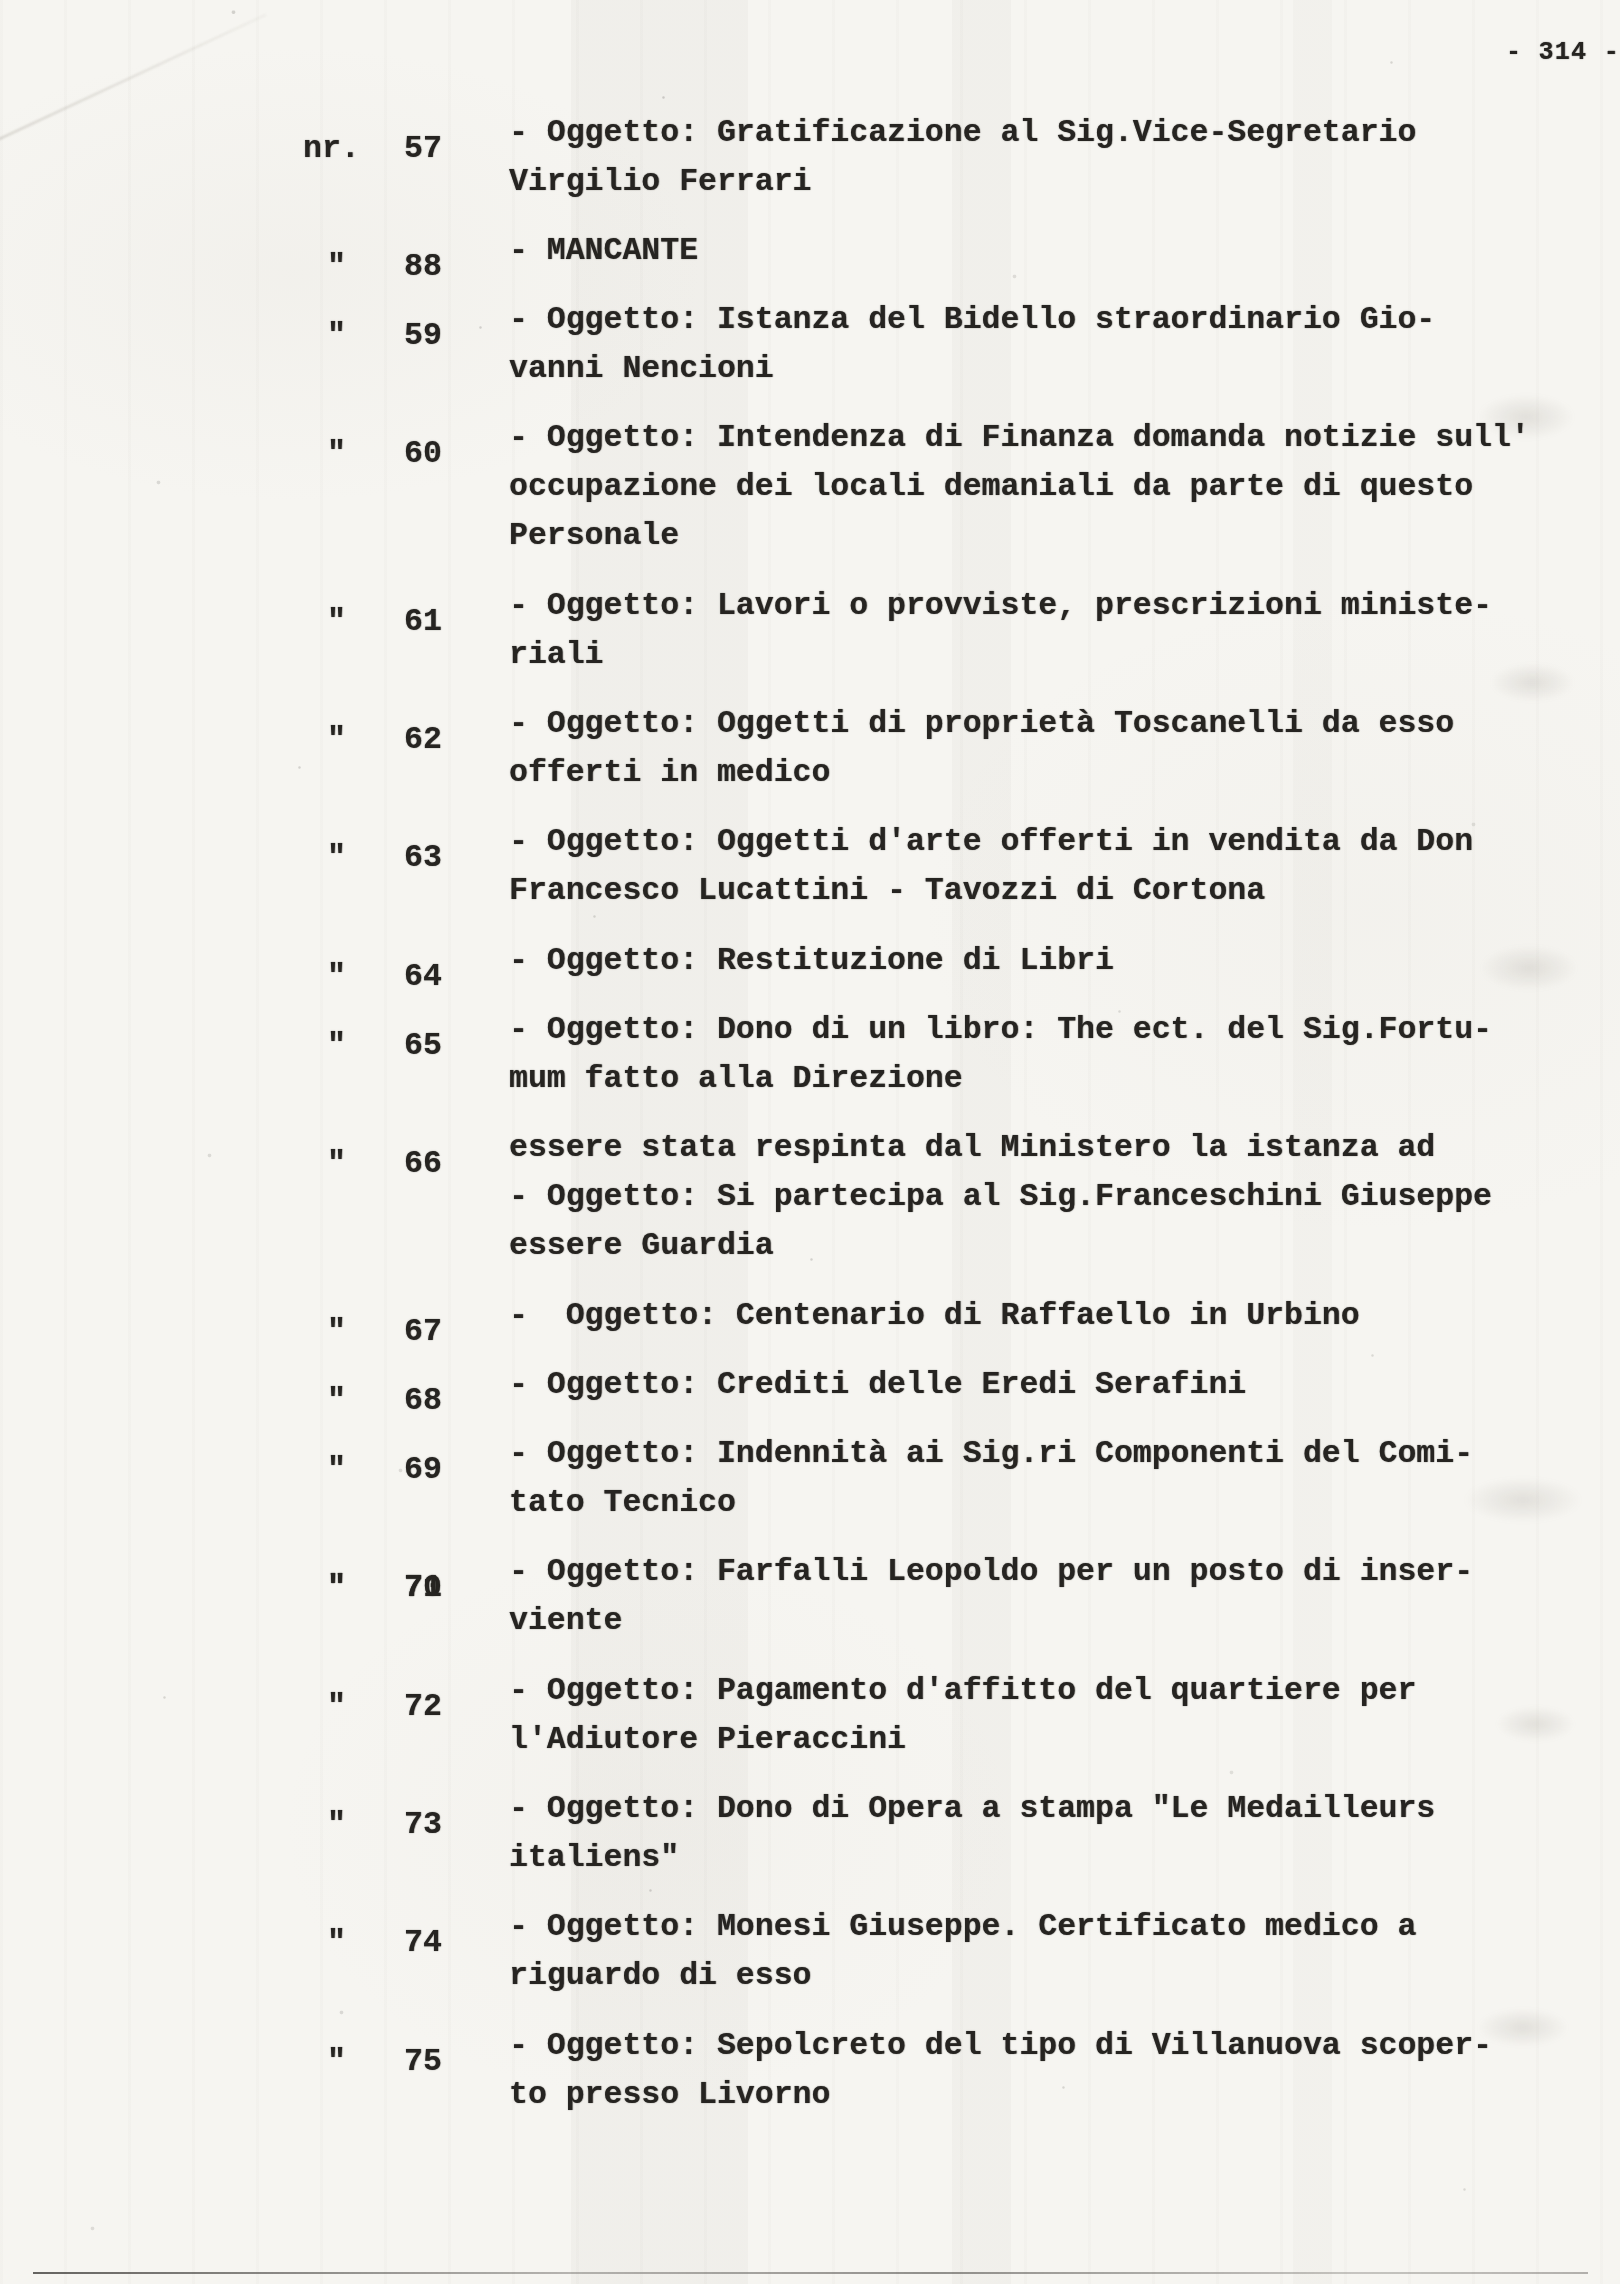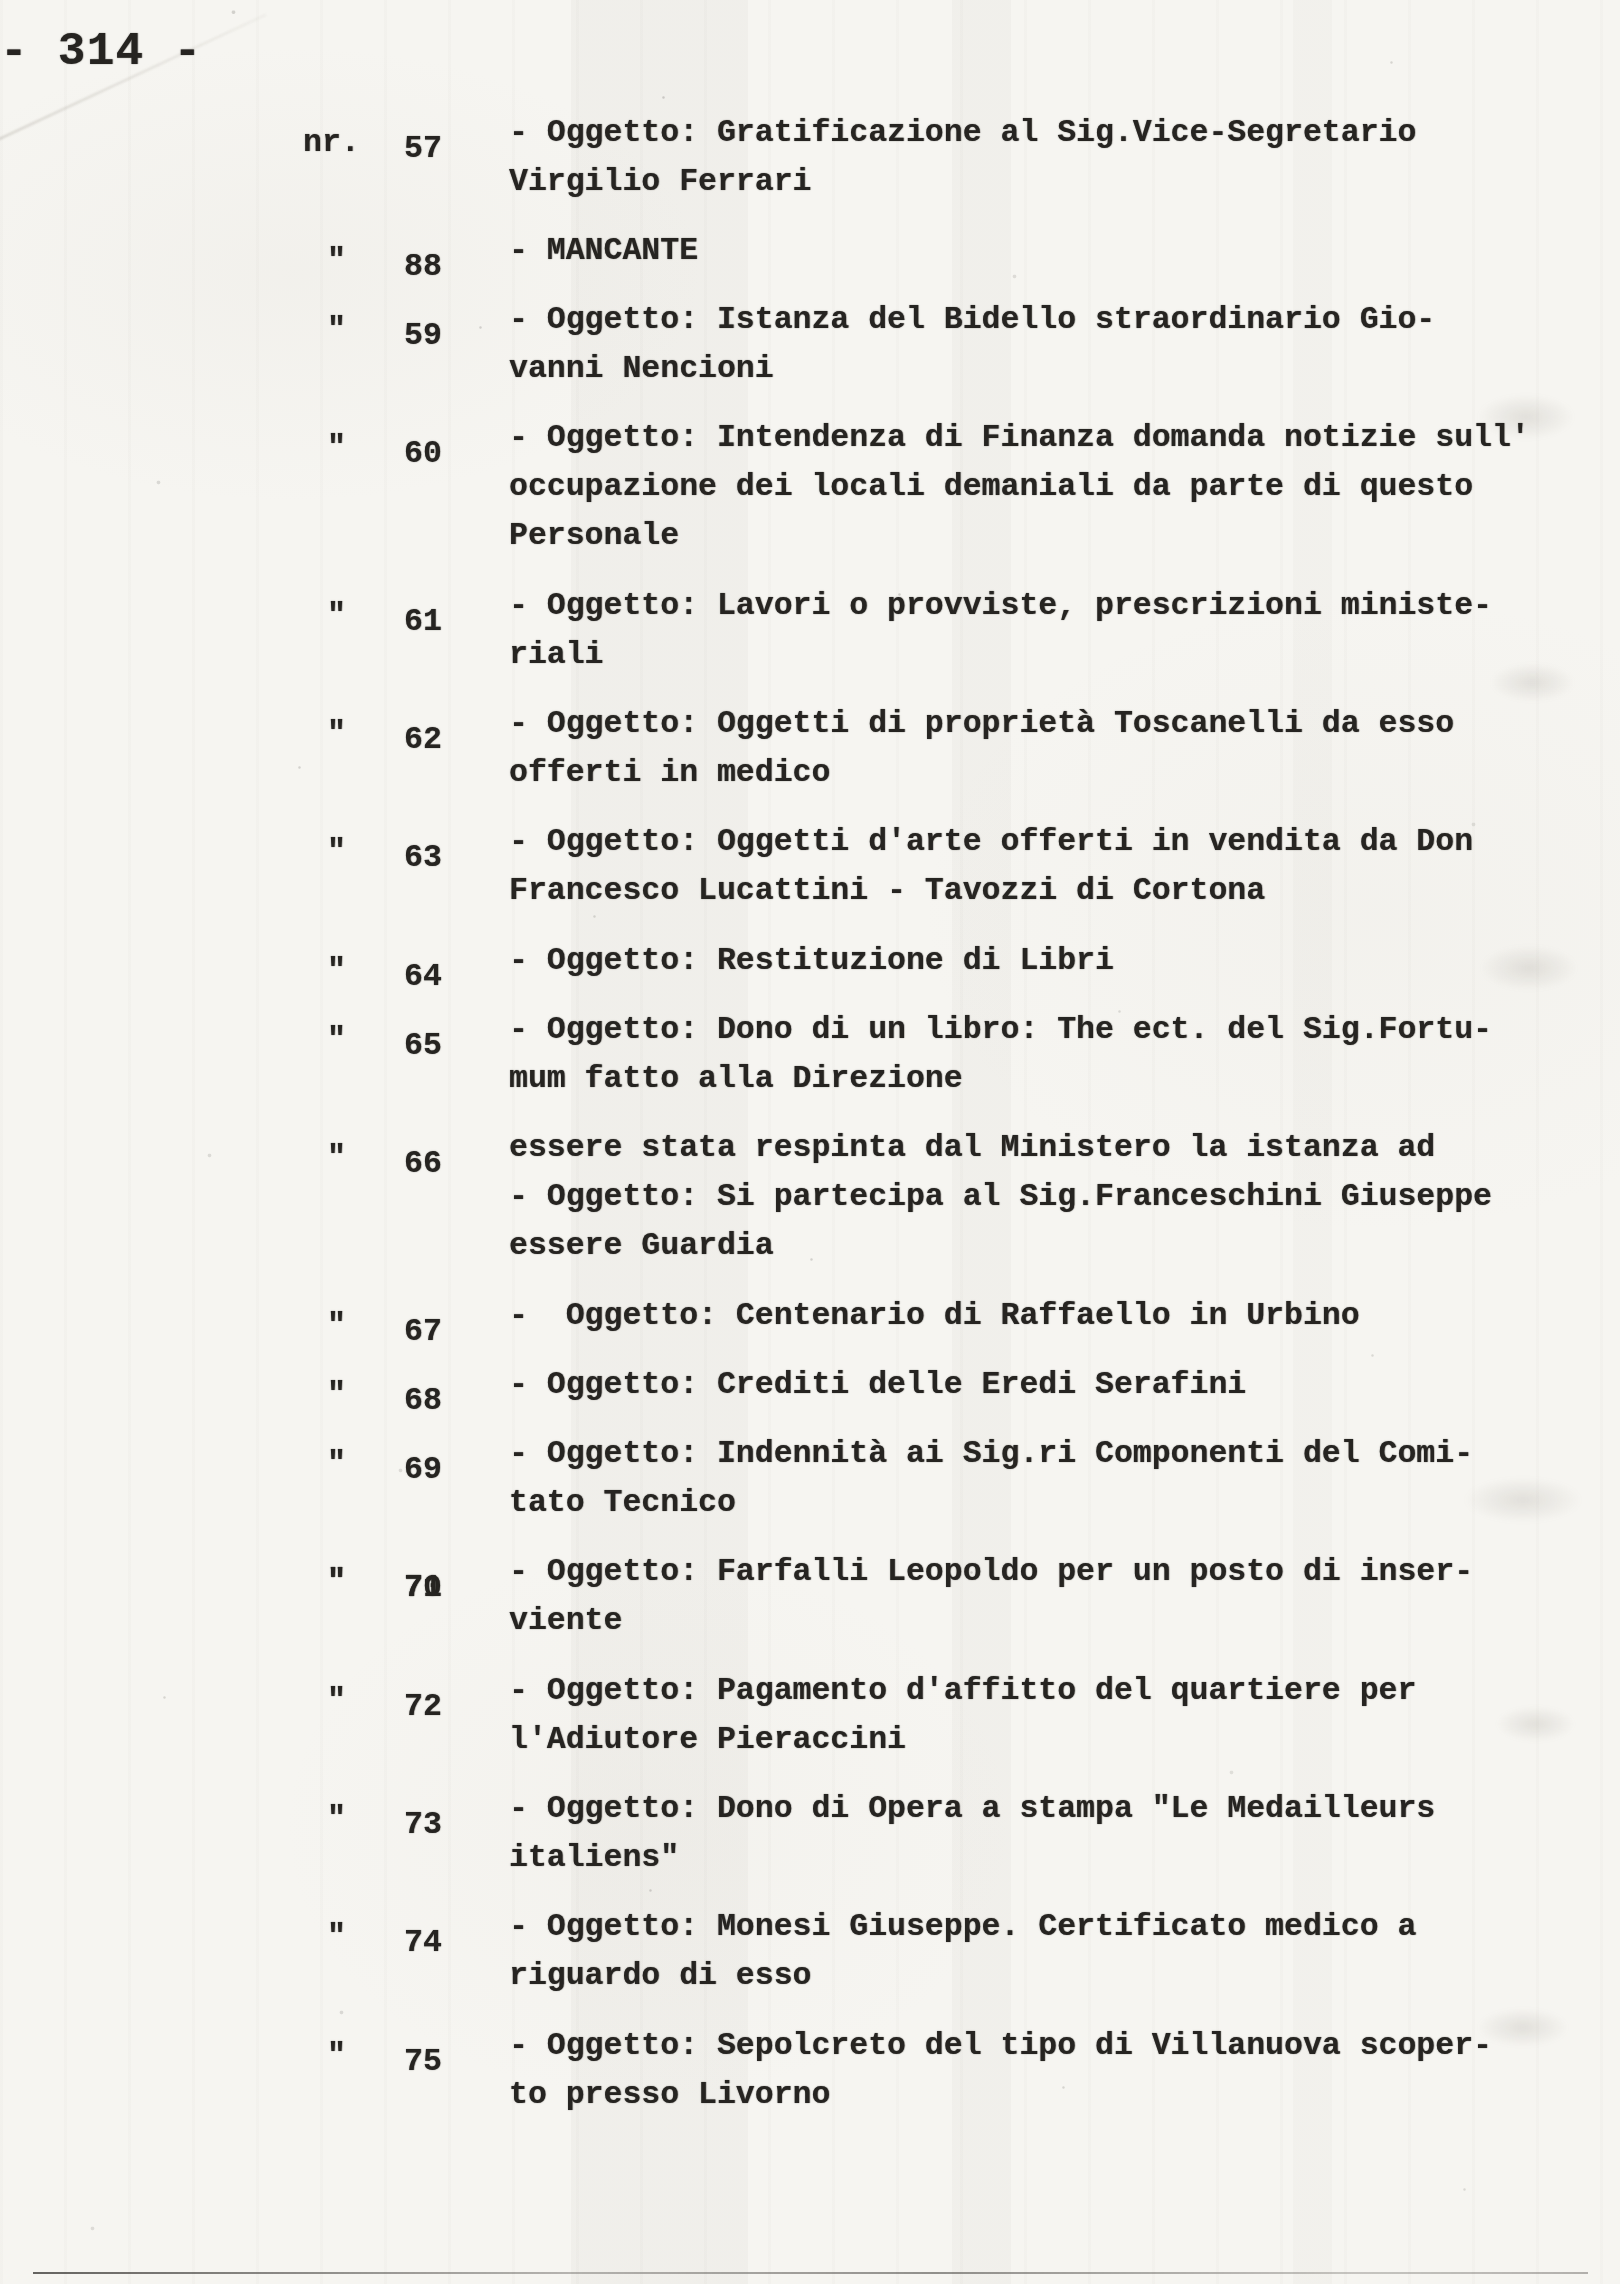--- a/index.html
+++ b/index.html
@@ -116,37 +116,37 @@
   .typescript {
     position: absolute;
     inset: 0;
     filter: blur(0.2px);
     text-shadow: 0 0 1.3px rgba(38,36,33,.55), 0.7px 0 0.7px rgba(38,36,33,.25);
   }
   .header {
     margin-top: 27.6px;
     height: 49px;
     line-height: 49px;
-    font-size: 46px;
-    text-align: left;
+    font-size: 25px;
+    text-align: right;
     letter-spacing: 1.3px;
     white-space: pre;
   }
   .entries {
     margin-top: 31px;
     font-size: 31.5px;
   }
   .entry {
     position: relative;
     margin-bottom: 20.3px;
   }
   .mark {
     position: absolute;
     left: 303px;
-    top: 10px;
+    top: 16px;
     line-height: 49px;
     white-space: pre;
   }
   .entry.ditto .mark { left: 327px; }
   .num {
     position: absolute;
     left: 404px;
     top: 16px;
     line-height: 49px;
     white-space: pre;

